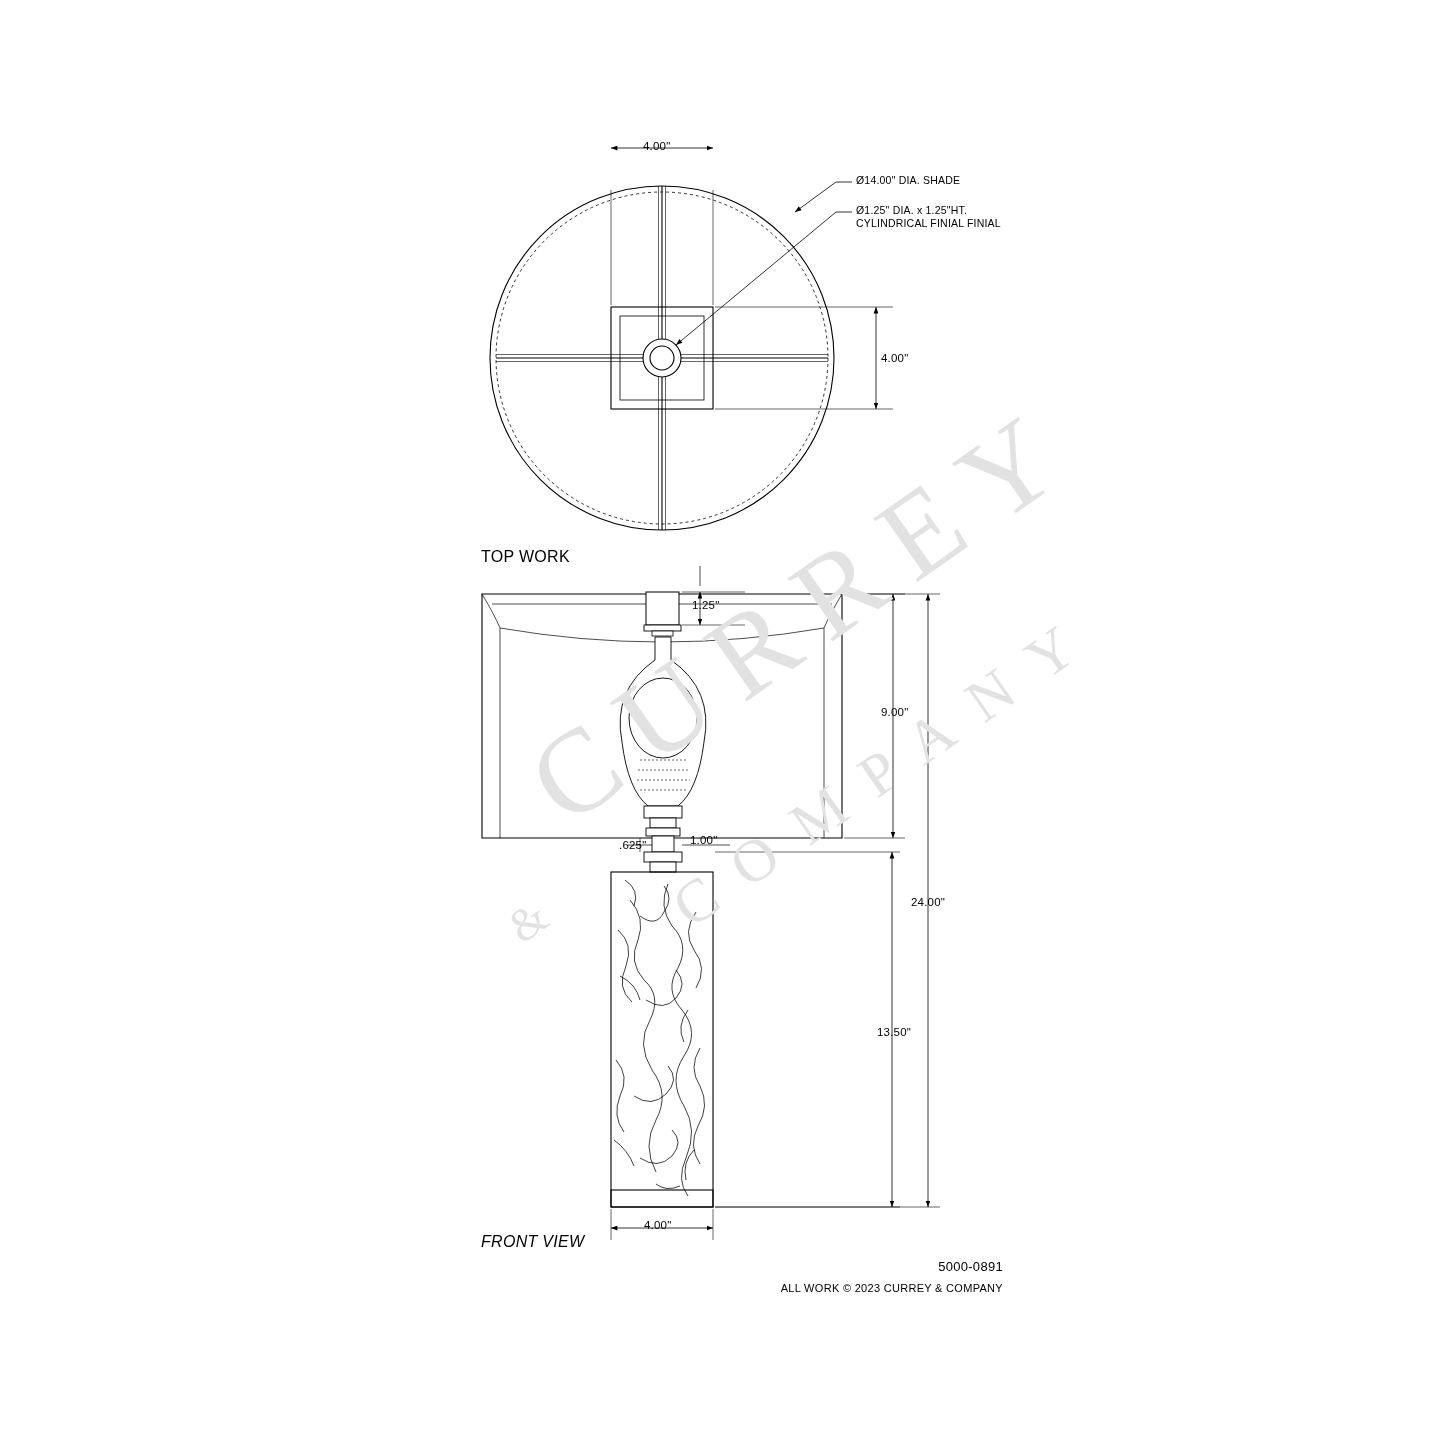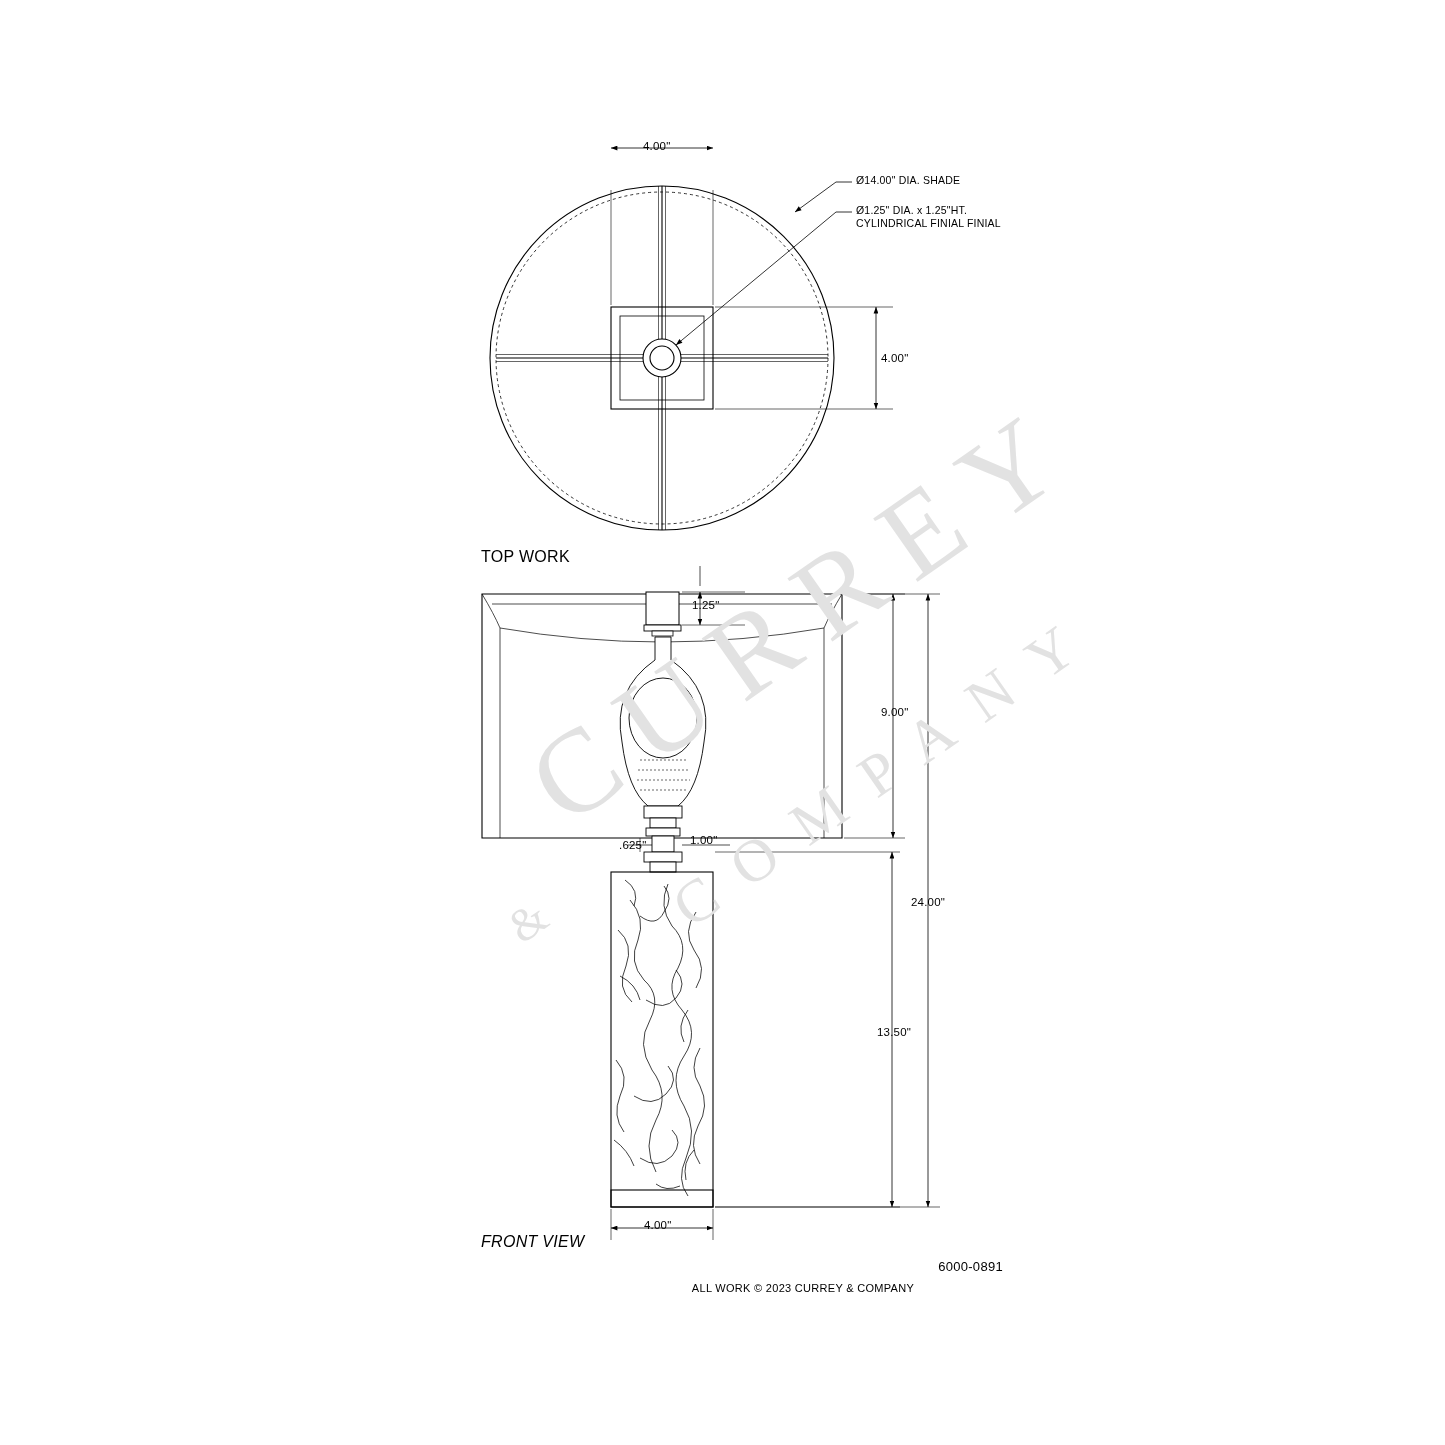--- a/index.html
+++ b/index.html
@@ -41,21 +41,21 @@
     letter-spacing: 0.3px;
   }
   .footer {
     font-size: 13px;
     letter-spacing: 0.3px;
     text-align: right;
   }
   .footer-small {
     font-size: 11px;
     letter-spacing: 0.3px;
-    text-align: center;
+    text-align: right;
   }
   .wm {
     position: absolute;
     color: #e2e2e2;
     font-family: "Liberation Serif", serif;
     user-select: none;
     pointer-events: none;
   }
   #wm-currey {
     left: 505px;
@@ -210,14 +210,14 @@
 
 <div class="label dim" style="left:692px; top:598px;">1.25"</div>
 <div class="label dim" style="left:881px; top:705px;">9.00"</div>
 <div class="label dim" style="left:619px; top:838px;">.625"</div>
 <div class="label dim" style="left:690px; top:833px;">1.00"</div>
 <div class="label dim" style="left:911px; top:895px;">24.00"</div>
 <div class="label dim" style="left:877px; top:1025px;">13.50"</div>
 <div class="label dim" style="left:644px; top:1218px;">4.00"</div>
 <div class="label viewname" style="left:481px; top:1232px;font-style:italic;">FRONT VIEW</div>
 
-<div class="label footer" style="left:703px; top:1259px; width:300px;">6000-0891</div>
+<div class="label footer" style="left:703px; top:1259px; width:300px;">5000-0891</div>
 <div class="label footer-small" style="left:603px; top:1282px; width:400px;">ALL WORK © 2023 CURREY &amp; COMPANY</div>
 
 </body></html>

